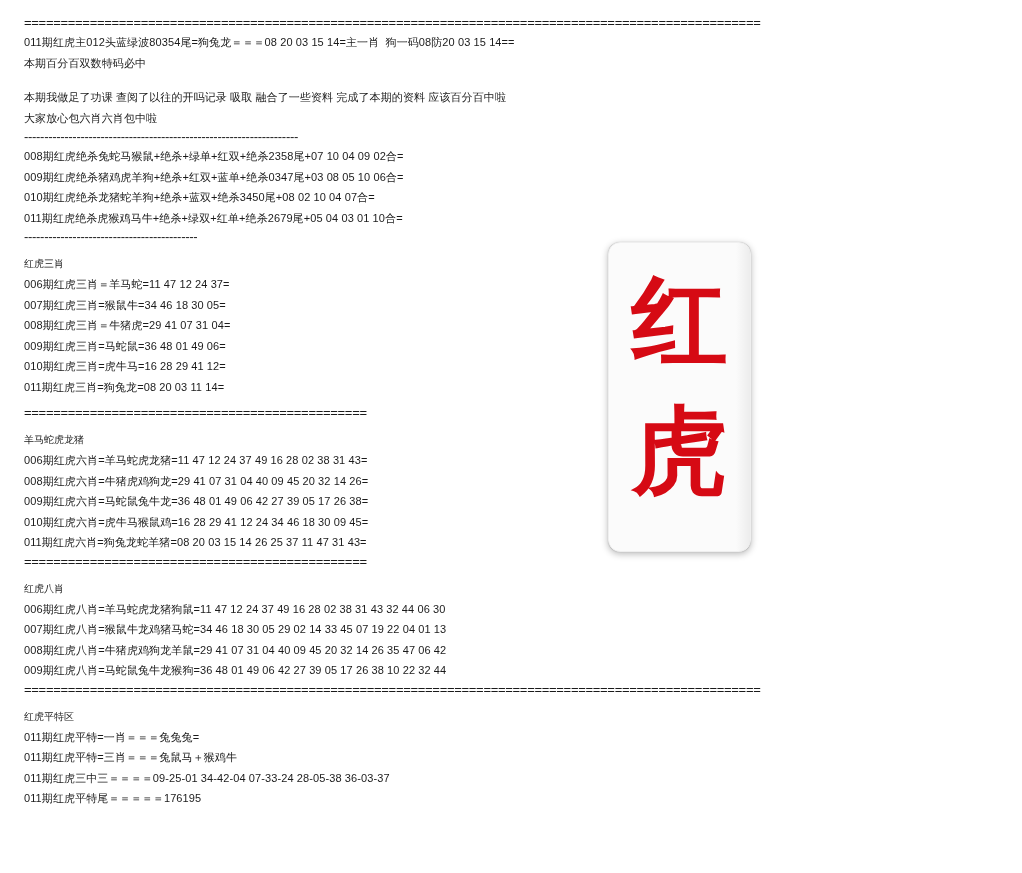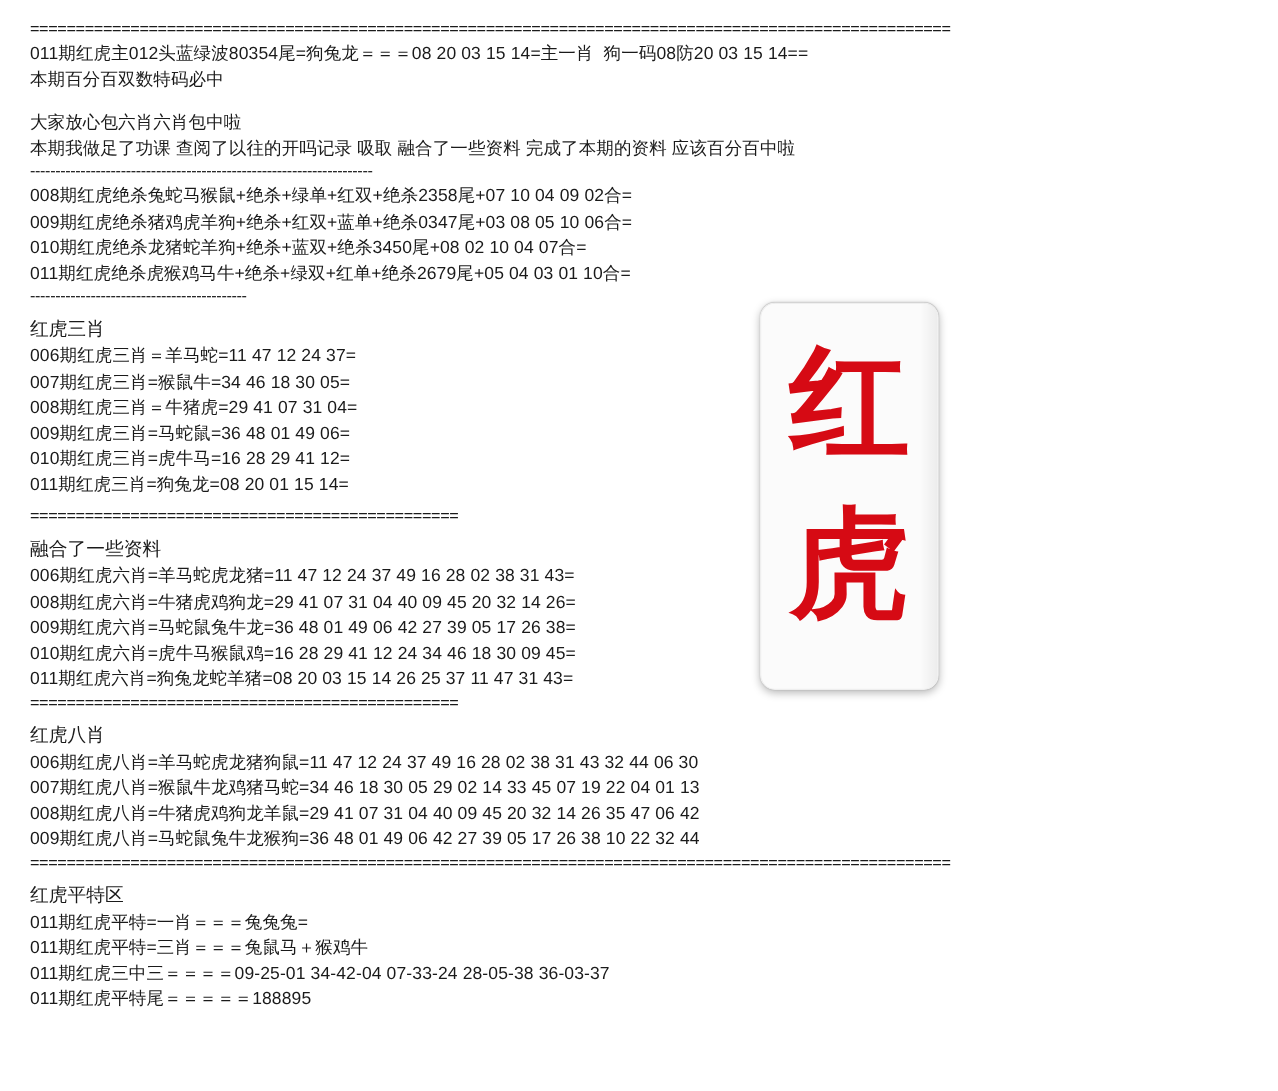--- a/index.html
+++ b/index.html
@@ -20,40 +20,41 @@
     width: 1022px;
     height: 873px;
   }
   .content {
     position: absolute;
     left: 24px;
     top: 14px;
     width: 960px;
   }
   .line {
-    font-size: 14px;
+    font-size: 11px;
     line-height: 20.5px;
     white-space: pre;
     letter-spacing: 0.1px;
   }
   .rule-eq, .rule-dash {
     font-size: 13px;
     line-height: 18px;
     letter-spacing: -0.3px;
     color: #1a1a1a;
     white-space: pre;
     overflow: hidden;
   }
   .gap-sm { height: 7px; }
   .gap-md { height: 14px; }
   .block { margin: 0; }
   .heading {
-    font-size: 15px;
+    font-size: 10px;
     line-height: 21px;
     white-space: pre;
+    font-family: Liberation Serif, serif;
   }
   
   .tiger-card {
     position: absolute;
     left: 608px;
     top: 242px;
     width: 141px;
     height: 308px;
     background: #fbfbfb;
     border-radius: 12px;
@@ -93,22 +94,22 @@
     <div class="rule-eq">=====================================================================================================</div>
 
     <div class="block">
       <div class="line">011期红虎主012头蓝绿波80354尾=狗兔龙＝＝＝08 20 03 15 14=主一肖  狗一码08防20 03 15 14==</div>
       <div class="line">本期百分百双数特码必中</div>
     </div>
 
     <div class="gap-md"></div>
 
     <div class="block">
+      <div class="line">本期我做足了功课 查阅了以往的开吗记录 吸取 融合了一些资料 完成了本期的资料 应该百分百中啦</div>
       <div class="line">大家放心包六肖六肖包中啦</div>
-      <div class="line">本期我做足了功课 查阅了以往的开吗记录 吸取 融合了一些资料 完成了本期的资料 应该百分百中啦</div>
     </div>
 
     <div class="rule-dash">--------------------------------------------------------------------</div>
 
     <div class="block">
       <div class="line">008期红虎绝杀兔蛇马猴鼠+绝杀+绿单+红双+绝杀2358尾+07 10 04 09 02合=</div>
       <div class="line">009期红虎绝杀猪鸡虎羊狗+绝杀+红双+蓝单+绝杀0347尾+03 08 05 10 06合=</div>
       <div class="line">010期红虎绝杀龙猪蛇羊狗+绝杀+蓝双+绝杀3450尾+08 02 10 04 07合=</div>
       <div class="line">011期红虎绝杀虎猴鸡马牛+绝杀+绿双+红单+绝杀2679尾+05 04 03 01 10合=</div>
     </div>
@@ -117,29 +118,29 @@
 
     <div class="gap-sm"></div>
 
     <div class="block">
       <div class="heading">红虎三肖</div>
       <div class="line">006期红虎三肖＝羊马蛇=11 47 12 24 37=</div>
       <div class="line">007期红虎三肖=猴鼠牛=34 46 18 30 05=</div>
       <div class="line">008期红虎三肖＝牛猪虎=29 41 07 31 04=</div>
       <div class="line">009期红虎三肖=马蛇鼠=36 48 01 49 06=</div>
       <div class="line">010期红虎三肖=虎牛马=16 28 29 41 12=</div>
-      <div class="line">011期红虎三肖=狗兔龙=08 20 01 15 14=</div>
+      <div class="line">011期红虎三肖=狗兔龙=08 20 03 11 14=</div>
     </div>
 
     <div class="gap-sm"></div>
     <div class="rule-eq">===============================================</div>
     <div class="gap-sm"></div>
 
     <div class="block">
-      <div class="heading">融合了一些资料</div>
+      <div class="heading">羊马蛇虎龙猪</div>
       <div class="line">006期红虎六肖=羊马蛇虎龙猪=11 47 12 24 37 49 16 28 02 38 31 43=</div>
       <div class="line">008期红虎六肖=牛猪虎鸡狗龙=29 41 07 31 04 40 09 45 20 32 14 26=</div>
       <div class="line">009期红虎六肖=马蛇鼠兔牛龙=36 48 01 49 06 42 27 39 05 17 26 38=</div>
       <div class="line">010期红虎六肖=虎牛马猴鼠鸡=16 28 29 41 12 24 34 46 18 30 09 45=</div>
       <div class="line">011期红虎六肖=狗兔龙蛇羊猪=08 20 03 15 14 26 25 37 11 47 31 43=</div>
     </div>
 
     <div class="rule-eq">===============================================</div>
     <div class="gap-sm"></div>
 
@@ -152,21 +153,21 @@
     </div>
 
     <div class="rule-eq">=====================================================================================================</div>
     <div class="gap-sm"></div>
 
     <div class="block">
       <div class="heading">红虎平特区</div>
       <div class="line">011期红虎平特=一肖＝＝＝兔兔兔=</div>
       <div class="line">011期红虎平特=三肖＝＝＝兔鼠马＋猴鸡牛</div>
       <div class="line">011期红虎三中三＝＝＝＝09-25-01 34-42-04 07-33-24 28-05-38 36-03-37</div>
-      <div class="line">011期红虎平特尾＝＝＝＝＝188895</div>
+      <div class="line">011期红虎平特尾＝＝＝＝＝176195</div>
     </div>
 
     <div class="gap-sm"></div>
 
   </div>
 
   <div class="tiger-card">
     <div class="glyph glyph-1">红</div>
     <div class="glyph glyph-2">虎</div>
     <div class="shade-right"></div>

